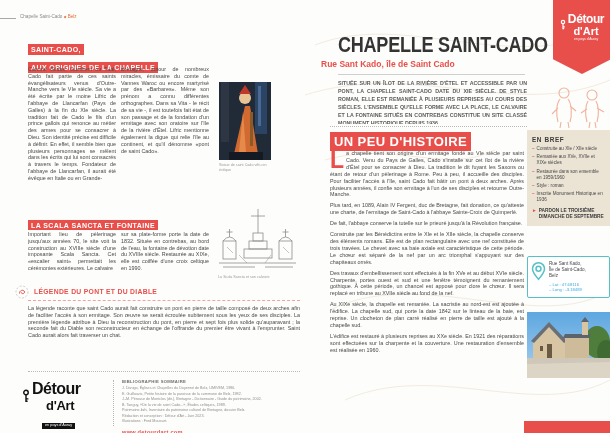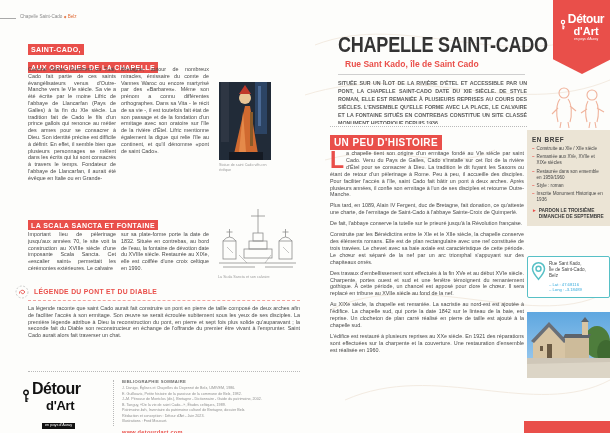--- a/index.html
+++ b/index.html
@@ -189,27 +189,27 @@
   <svg class="abs" width="62" height="46" viewBox="0 0 62 46" fill="none" stroke="#f0b39c" stroke-width="1.1" style="left:243px;top:84px;">
     <circle cx="16" cy="9" r="5"></circle>
       <path d="M12 15 C8 20 8 30 10 38 M20 15 C24 20 24 32 22 38 M10 24 L4 30 M22 22 L28 27"></path>
     <path d="M13 38 L12 44 M20 38 L21 44"></path>
     <circle cx="44" cy="11" r="5"></circle>
       <path d="M40 17 C37 22 37 31 39 38 M48 17 C51 22 51 31 49 38 M39 25 L33 29 M49 24 L56 28"></path>
     <path d="M42 38 L41 44 M47 38 L48 44"></path>
   </svg>
 
   <div class="abs r-title" style="left:33px;top:32px;">CHAPELLE SAINT-CADO</div>
-  <div class="abs r-sub" style="left:40px;top:59px;">Rue Sant Kado, île de Saint Cado</div>
+  <div class="abs r-sub" style="left:16px;top:59px;">Rue Sant Kado, île de Saint Cado</div>
   <div class="abs r-rule" style="left:33px;top:74px;width:187px;"></div>
   <div class="abs r-intro" style="left:33px;top:80px;width:189px;height:44px;overflow:hidden;">Située sur un îlot de la rivière d'Étel et accessible par un pont, la chapelle Saint-Cado date du XIe siècle. De style roman, elle est remaniée à plusieurs reprises au cours des siècles. L'ensemble qu'elle forme avec la place, le calvaire et la fontaine situés en contrebas constitue un site classé Monument Historique depuis 1936.</div>
   <div class="abs dots-h" style="left:25px;top:126px;width:197px;"></div>
 
   <div class="abs" style="left:25px;top:132px;">
-    <span class="rhead" style="font-size:10px;padding:2px 4px;">UN PEU D'HISTOIRE</span>
+    <span class="rhead" style="font-size:13px;padding:2px 4px;">UN PEU D'HISTOIRE</span>
   </div>
 
   <div class="abs h-body" style="left:25px;top:150px;width:194px;height:248px;overflow:hidden;">
     <p><span class="dropcap">L</span><span>a chapelle tient son origine d'un ermitage fondé au VIe siècle par saint Cado. Venu du Pays de Galles, Cado s'installe sur cet îlot de la rivière d'Étel pour se consacrer à Dieu. La tradition le dit fuyant les Saxons ou étant de retour d'un pèlerinage à Rome. Peu à peu, il accueille des disciples. Pour faciliter l'accès à l'île, saint Cado fait bâtir un pont à deux arches. Après plusieurs années, il confie son ermitage à l'un de ses disciples et retourne Outre-Manche.</span></p>
     <p>Plus tard, en 1089, Alain IV Fergent, duc de Bretagne, fait donation, ce qu'atteste une charte, de l'ermitage de Saint-Cado à l'abbaye Sainte-Croix de Quimperlé.</p>
     <p>De fait, l'abbaye conserve la tutelle sur le prieuré jusqu'à la Révolution française.</p>
     <p>Construite par les Bénédictins entre le XIe et le XIIe siècle, la chapelle conserve des éléments romans. Elle est de plan rectangulaire avec une nef constituée de trois travées. Le chevet avec sa baie axiale est caractéristique de cette période. Le chœur est séparé de la nef par un arc triomphal s'appuyant sur des chapiteaux ornés.</p>
     <p>Des travaux d'embellissement sont effectués à la fin XVe et au début XVIe siècle. Charpente, portes ouest et sud et une fenêtre témoignent du remaniement gothique. À cette période, un chancel est apposé pour clore le chœur. Il sera replacé en tribune au XVIIe siècle au fond de la nef.</p>
     <p>Au XIXe siècle, la chapelle est remaniée. La sacristie au nord-est est ajoutée à l'édifice. La chapelle sud, qui porte la date 1842 sur le linteau de la baie, est reprise. Un clocheton de plan carré réalisé en pierre de taille est ajouté à la chapelle sud.</p>
     <p>L'édifice est restauré à plusieurs reprises au XXe siècle. En 1921 des réparations sont effectuées sur la charpente et la couverture. Une restauration d'ensemble est réalisée en 1960.</p>

